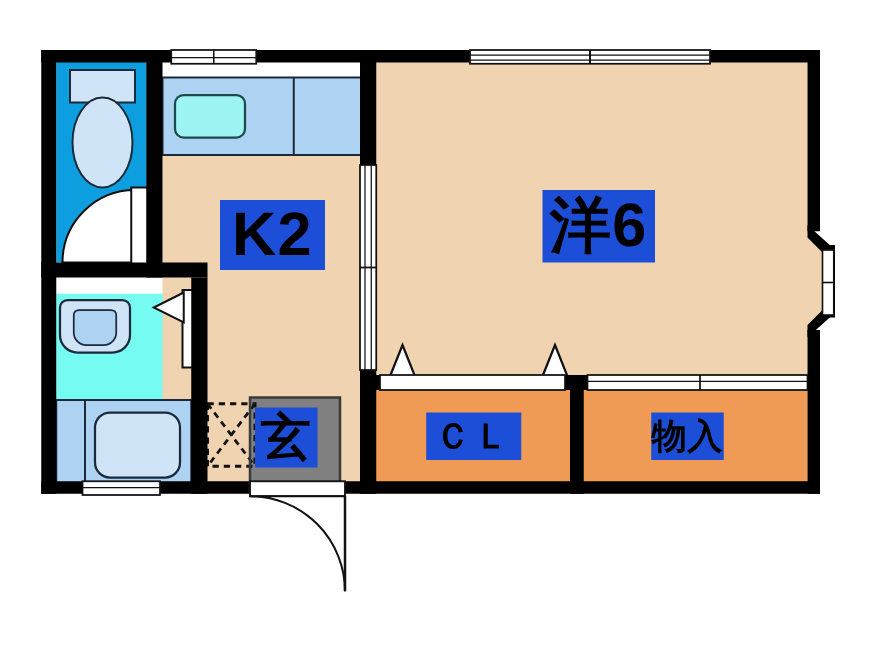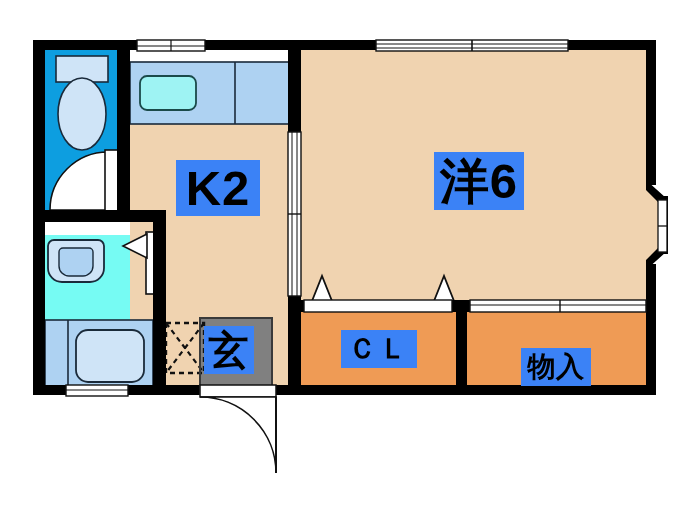--- a/index.html
+++ b/index.html
@@ -21,36 +21,36 @@
   #plan-svg {
     position: absolute;
     left: 0;
     top: 0;
     width: 700px;
     height: 525px;
     display: block;
   }
   .room-label {
     position: absolute;
-    background: #3b82f6;
+    background: #1d4ed8;
     color: #000000;
     font-family: "Liberation Sans", sans-serif;
     font-weight: bold;
     line-height: 1;
     display: flex;
     align-items: center;
     justify-content: center;
     white-space: nowrap;
     letter-spacing: 0.02em;
   }
   #label-k2      { left: 176px; top: 160px; width: 84px;  height: 56px; font-size: 49px; }
   #label-yo6     { left: 434px; top: 152px; width: 90px;  height: 58px; font-size: 49px; }
   #label-genkan  { left: 204px; top: 326px; width: 50px;  height: 48px; font-size: 40px; }
   #label-cl      { left: 341px; top: 330px; width: 76px;  height: 38px; font-size: 28px; letter-spacing: 0.10em;}
-  #label-monoire { left: 521px; top: 348px; width: 70px;  height: 38px; font-size: 28px; }
+  #label-monoire { left: 521px; top: 330px; width: 58px;  height: 38px; font-size: 28px; }
 </style>
 </head>
 <body>
 
 <div id="plan-root">
 
   <svg id="plan-svg" viewBox="0 0 700 525" xmlns="http://www.w3.org/2000/svg">
 
     <rect x="45" y="48" width="72" height="162" fill="#0d9ee0"></rect>
 

